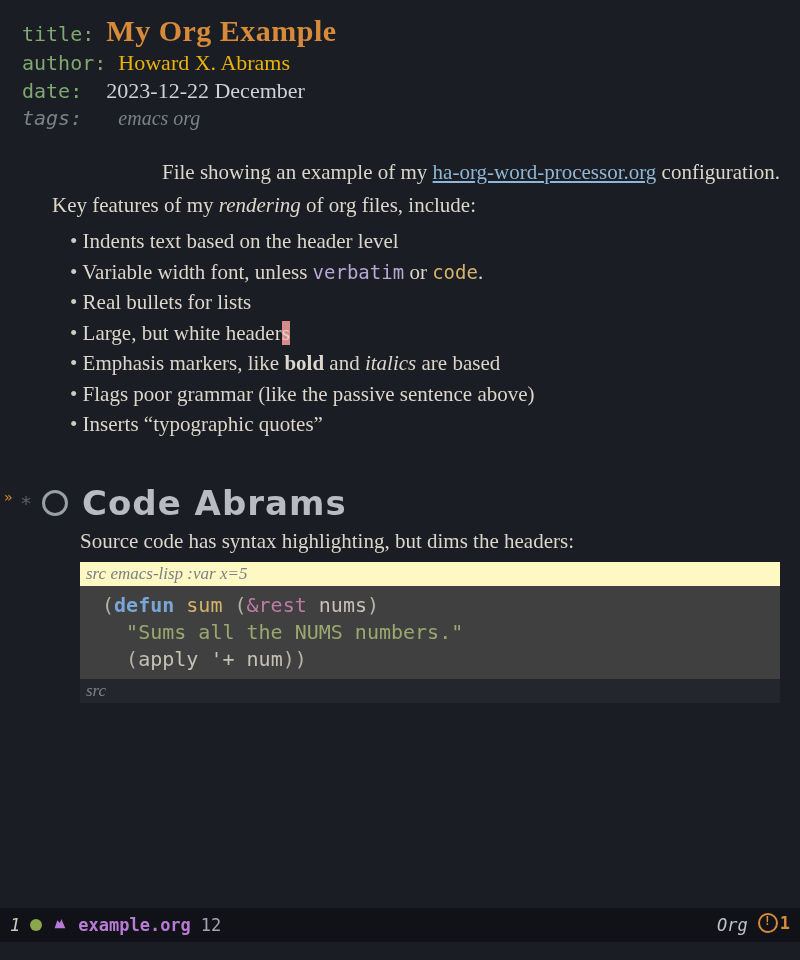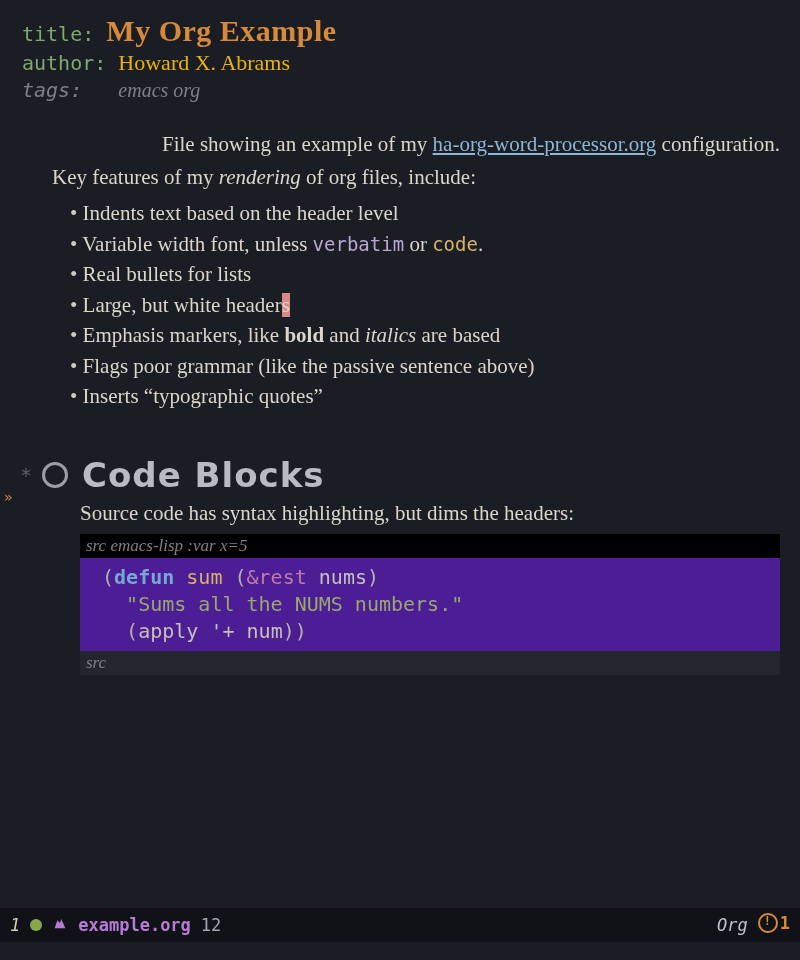--- a/index.html
+++ b/index.html
@@ -69,23 +69,23 @@
   .body-indent2 { margin-left: 58px; }
   .para { font-size: 21px; margin: 6px 0 8px 0; color: #dcd6cb; }
   ul.bullets { list-style: none; padding: 0; margin: 2px 0 0 18px; }
   ul.bullets li { font-size: 21px; line-height: 1.45; color: #dcd6cb; }
   ul.bullets li::before { content: "• "; color: #cfcabf; }
   .em { font-style: italic; }
   .bold { font-weight: 700; }
   .verb { font-family: ui-monospace, Menlo, monospace; color: #b9a7d4; font-size: 19px; }
   .code-inline { font-family: ui-monospace, Menlo, monospace; color: #d6b36a; font-size: 19px; }
   .cursor-mark { background: #d88a8a; }
-  .src-headerline { background: #000000; color: #7a8288; font-style: italic; font-size: 17px; padding: 2px 6px; margin-top:4px;}
+  .src-headerline { background: #fef9c3; color: #7a8288; font-style: italic; font-size: 17px; padding: 2px 6px; margin-top:4px;}
   .src-block {
-    background: #4c1d95; padding: 6px 10px 6px 22px;
+    background: #404040; padding: 6px 10px 6px 22px;
     font-family: ui-monospace, Menlo, monospace; font-size: 20px; line-height: 1.35;
   }
   .tok-paren { color: #b8b2a6; }
   .tok-keyword { color: #7aa6d6; font-weight: 700; }
   .tok-fname { color: #d6b36a; }
   .tok-amp { color: #c07aa6; }
   .tok-var { color: #c6c1b6; }
   .tok-string { color: #9aa86f; }
   .tok-quote { color: #c6c1b6; }
   .src-endline { background: #23262d; color: #7a8288; font-style: italic; font-size: 17px; padding: 2px 6px; }
@@ -129,20 +129,24 @@
 
     <div class="meta-line">
       <span class="meta-key">title</span><span class="meta-colon">:</span>
       <span class="title-val">My Org Example</span>
     </div>
     <div class="meta-line">
       <span class="meta-key">author</span><span class="meta-colon">:</span>
       <span class="author-val">Howard X. Abrams</span>
     </div>
     <div class="meta-line">
+      <span class="meta-key">date</span><span class="meta-colon">:</span>&nbsp;
+      <span class="date-val">2023-12-22 December</span>
+    </div>
+    <div class="meta-line">
       <span class="tags-key">tags:</span>&nbsp;&nbsp;
       <span class="tags-val">emacs org</span>
     </div>
 
     <div class="intro-para">
       <span>File showing an example of my </span><span class="link">ha-org-word-processor.org</span><span> configuration.</span>
     </div>
 
 
     <div class="body-indent">
@@ -156,21 +160,21 @@
         <li><span>Large, but white header</span><span class="cursor-mark">s</span></li>
         <li><span>Emphasis markers, like </span><span class="bold">bold</span><span> and </span><span class="em">italics</span><span> are based</span></li>
         <li><span>Flags poor grammar (like the passive sentence above)</span></li>
         <li><span>Inserts “typographic quotes”</span></li>
       </ul>
     </div>
 
     <div class="h2-row">
       <span class="h2-star">*</span>
       <span class="h2-bullet"></span>
-      <span class="h2-text">Code Blocks</span>
+      <span class="h2-text">Code Abrams</span>
     </div>
 
     <div class="body-indent2">
       <div class="para">Source code has syntax highlighting, but dims the headers:</div>
       <div class="src-headerline">
         <span>src </span><span>emacs-lisp :var x=5</span>
       </div>
       <div class="src-block">
         <div><span class="tok-paren">(</span><span class="tok-keyword">defun</span> <span class="tok-fname">sum</span> <span class="tok-paren">(</span><span class="tok-amp">&amp;rest</span> <span class="tok-var">nums</span><span class="tok-paren">)</span></div>
         <div>&nbsp;&nbsp;<span class="tok-string">"Sums all the NUMS numbers."</span></div>

